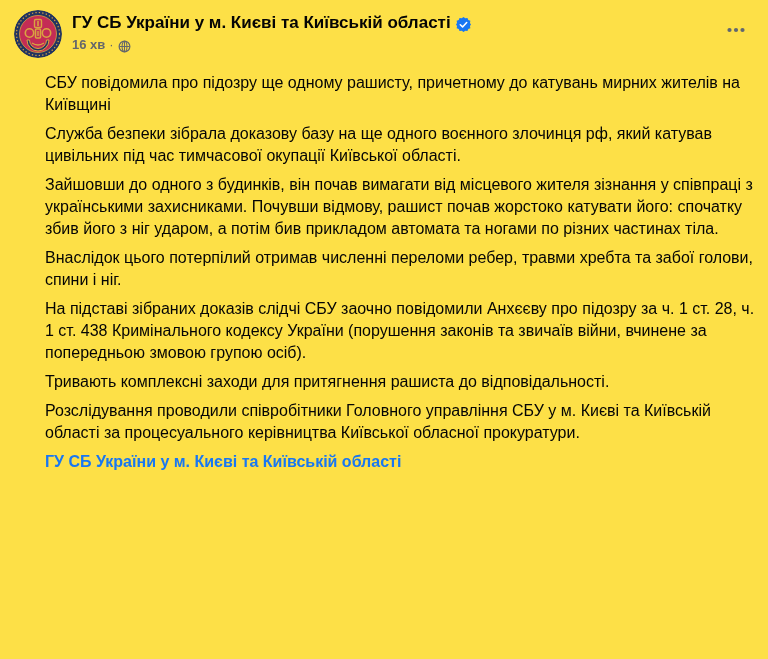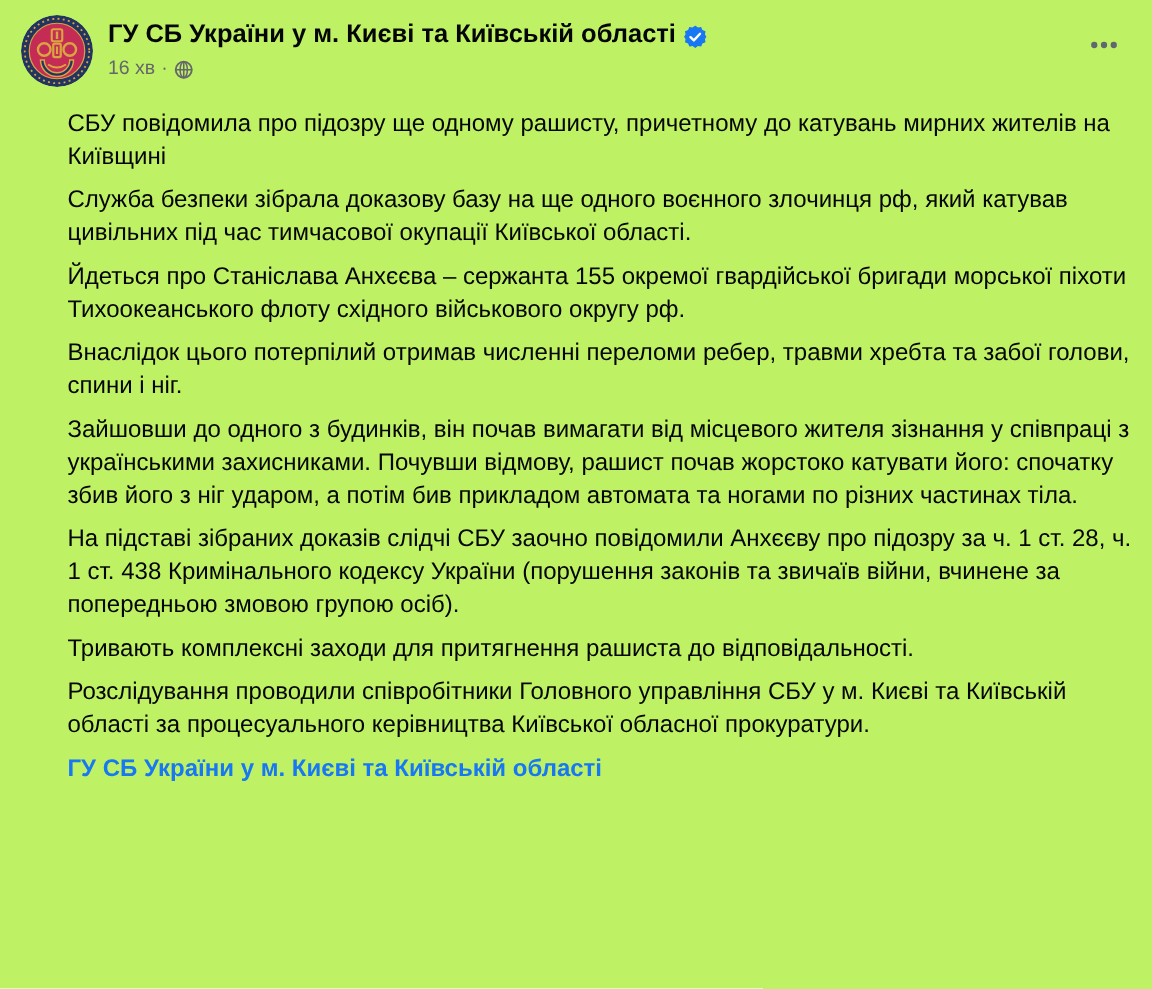--- a/index.html
+++ b/index.html
@@ -1,31 +1,31 @@
 <!DOCTYPE html>
 <html><head>
 <meta charset="utf-8">
 <style>
   html,body{margin:0;padding:0;background:#ffffff;}
   body{
     width:768px;height:659px;overflow:hidden;
     font-family:"Liberation Sans",sans-serif;
     -webkit-font-smoothing:antialiased;
   }
-  .post{width:768px;height:659px;background:#bef264;position:relative;}
+  .post{width:768px;height:659px;background:#fde047;position:relative;}
 
   
   .header{display:flex;align-items:flex-start;padding:10px 16px 0 14px;}
   .avatar{width:48px;height:48px;border-radius:50%;flex:0 0 48px;cursor:pointer;display:block;}
   .hmeta{margin-left:10px;flex:1;min-width:0;padding-top:3px;}
   .name-row{display:flex;align-items:center;gap:5px;}
   .page-name{font-size:17px;font-weight:700;color:#050505;line-height:20px;cursor:pointer;}
   .badge{width:15px;height:15px;display:inline-block;position:relative;top:1px;}
   .sub-row{display:flex;align-items:center;gap:4px;margin-top:4px;font-size:13px;color:#65676B;line-height:16px;}
-  .sub-row .ts{cursor:pointer;}
+  .sub-row .ts{cursor:pointer;font-weight:bold;}
   .dot-sep{color:#65676B;}
   .globe{width:13px;height:13px;display:inline-block;position:relative;top:1px;}
   .more-btn{width:32px;height:32px;border:none;background:transparent;border-radius:50%;
     display:flex;align-items:center;justify-content:center;cursor:pointer;margin-top:4px;}
 
   
   .body-text{padding:14px 10px 0 10px;font-size:16px;line-height:22px;color:#050505;margin-left:35px;}
   .body-text p{margin:0 0 7px 0;}
   .page-link{color:#1877F2;font-weight:600;cursor:pointer;display:inline-block;}
 </style>
@@ -75,23 +75,22 @@
         <circle cx="10" cy="10" r="2.1" fill="#606770"></circle>
         <circle cx="16.5" cy="10" r="2.1" fill="#606770"></circle>
       </svg>
     </button>
   </div>
 
   <div class="body-text">
     <div>
         <p>СБУ повідомила про підозру ще одному рашисту, причетному до катувань мирних жителів на Київщині</p>
         <p>Служба безпеки зібрала доказову базу на ще одного воєнного злочинця рф, який катував цивільних під час тимчасової окупації Київської області.</p>
-        <p>Йдеться про Станіслава Анхєєва – сержанта 155 окремої гвардійської бригади морської піхоти Тихоокеанського флоту східного військового округу рф.</p>
+        <p>Зайшовши до одного з будинків, він почав вимагати від місцевого жителя зізнання у співпраці з українськими захисниками. Почувши відмову, рашист почав жорстоко катувати його: спочатку збив його з ніг ударом, а потім бив прикладом автомата та ногами по різних частинах тіла.</p>
         <p>Внаслідок цього потерпілий отримав численні переломи ребер, травми хребта та забої голови, спини і ніг.</p>
-        <p>Зайшовши до одного з будинків, він почав вимагати від місцевого жителя зізнання у співпраці з українськими захисниками. Почувши відмову, рашист почав жорстоко катувати його: спочатку збив його з ніг ударом, а потім бив прикладом автомата та ногами по різних частинах тіла.</p>
         <p>На підставі зібраних доказів слідчі СБУ заочно повідомили Анхєєву про підозру за ч. 1 ст. 28, ч. 1 ст. 438 Кримінального кодексу України (порушення законів та звичаїв війни, вчинене за попередньою змовою групою осіб).</p>
         <p>Тривають комплексні заходи для притягнення рашиста до відповідальності.</p>
         <p>Розслідування проводили співробітники Головного управління СБУ у м. Києві та Київській області за процесуального керівництва Київської обласної прокуратури.</p>
       </div>
     <span class="page-link">ГУ СБ України у м. Києві та Київській області</span>
   </div>
 
 </div>
 
 </body></html>

